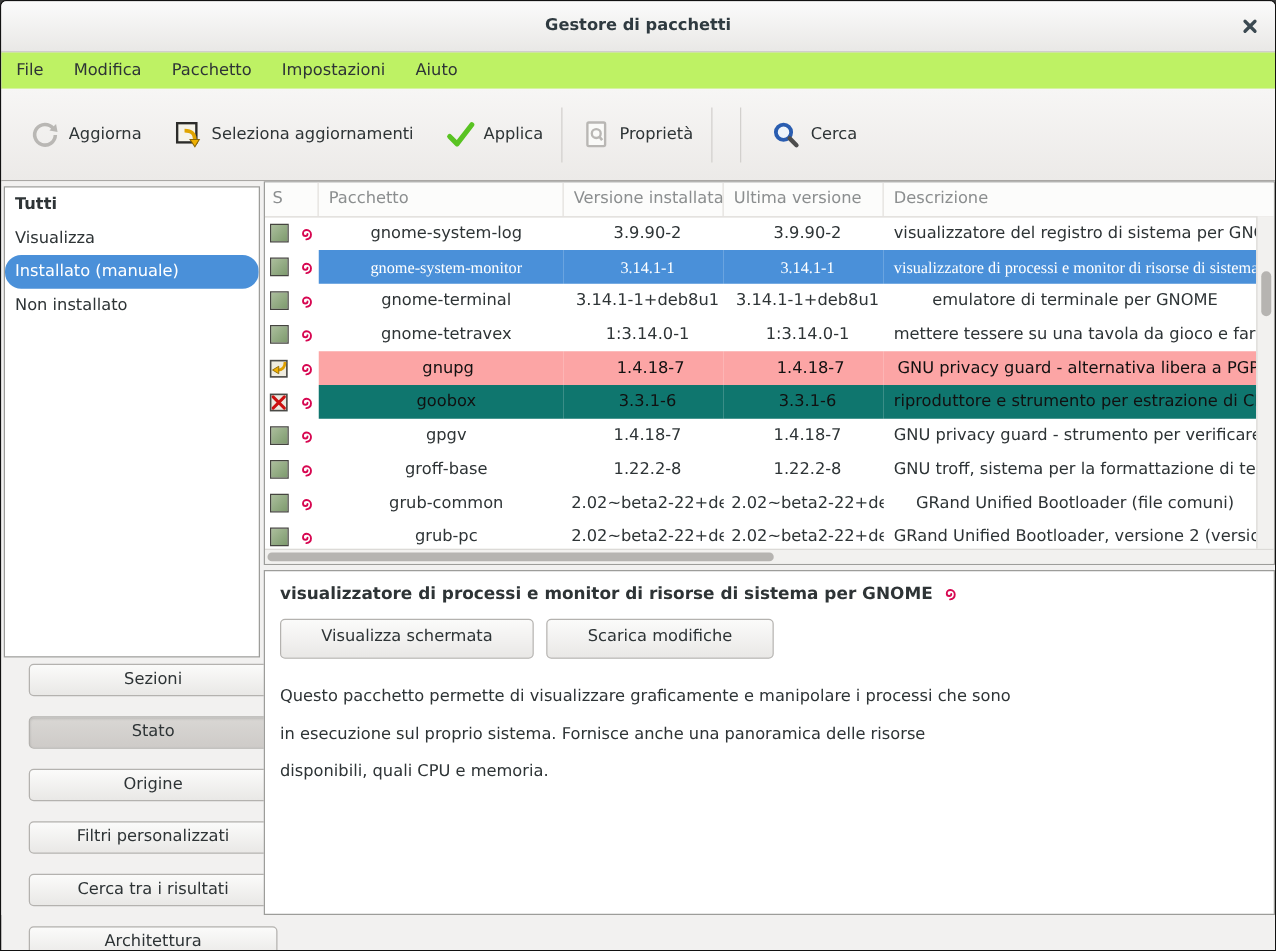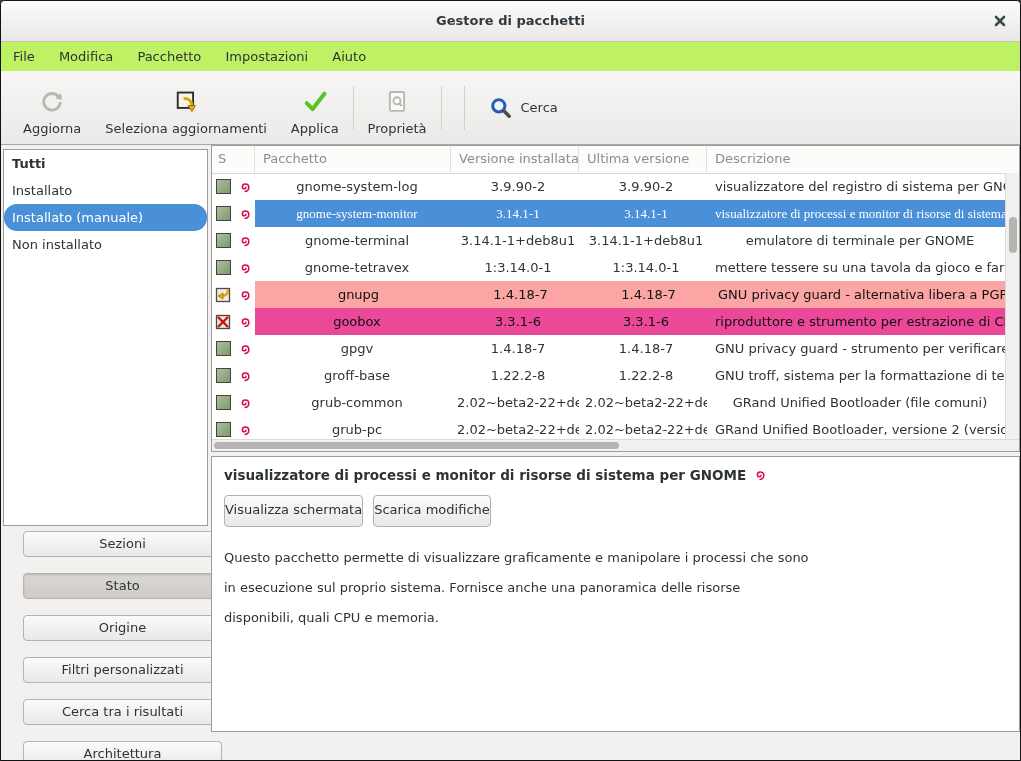--- a/index.html
+++ b/index.html
@@ -15,21 +15,21 @@
     font-weight:bold;font-size:13px;color:#2f3a40;}
   .close-btn{position:absolute;right:12px;top:12px;width:16px;height:16px;cursor:pointer;}
   
   .menubar{position:absolute;left:0;top:41px;right:0;height:29px;background:#bef264;}
   .menu-item{display:inline-block;padding:0 10px;line-height:29px;color:#2e3436;cursor:default;}
   .menu-item:first-child{margin-left:2px;}
   
   .toolbar{position:absolute;left:0;top:70px;right:0;height:73px;
     background:linear-gradient(#f7f6f5,#eceae8);border-bottom:1px solid #a9a7a4;
     display:flex;align-items:center;}
-  .tbtn{display:flex;flex-direction:column;align-items:center;justify-content:flex-end;
+  .tbtn{display:flex;flex-direction:row;align-items:center;justify-content:flex-end;
     height:56px;padding:0 12px;gap:6px;}
   .tbtn .lbl{font-size:13px;white-space:nowrap;}
   .tbtn.disabled .lbl{color:#2e3436;}
   .tsep{width:1px;height:44px;background:#d2d0cd;margin:0 2px;}
   .cerca-btn{display:flex;flex-direction:row;align-items:center;gap:8px;padding:0 14px;height:46px;}
   
   .main{position:absolute;left:0;top:144px;right:0;bottom:28px;background:#f2f1f0;}
   .filter-list{position:absolute;left:2px;top:4px;width:205px;height:377px;background:#ffffff;
     border:1px solid #9d9d9a;box-sizing:border-box;overflow:hidden;}
   .f-item{height:27px;line-height:27px;padding-left:8px;white-space:nowrap;}
@@ -49,35 +49,35 @@
   .tbody{position:absolute;left:0;top:27px;right:14px;bottom:12px;overflow:hidden;}
   .trow{display:flex;height:27px;}
   .cell{box-sizing:border-box;line-height:27px;white-space:nowrap;overflow:hidden;text-align:center;}
   .c-s{width:22px;display:flex;align-items:center;justify-content:center;flex:none;}
   .c-sw{width:21px;display:flex;align-items:center;justify-content:center;flex:none;}
   .c-name{width:196px;padding-left:8px;flex:none;}
   .c-ver{width:128px;padding-left:6px;flex:none;}
   .c-desc{flex:1;padding-left:8px;}
   .hl-selected .hl{background:#4a90d9;color:#ffffff;font-family:Liberation Serif, serif;}
   .hl-install .hl{background:#fca5a5;color:#111111;padding-left:11px;}
-  .hl-remove .hl{background:#ec4899;color:#111111;}
+  .hl-remove .hl{background:#0f766e;color:#111111;}
   .sq-installed{width:13px;height:13px;background:linear-gradient(135deg,#acbf9d,#7d9a6d);
     border:1px solid #44443f;}
   .vscroll{position:absolute;right:0;top:27px;bottom:12px;width:14px;background:#f2f1ef;
     border-left:1px solid #dcdad7;box-sizing:border-box;}
   .vthumb{position:absolute;left:3px;width:8px;top:44px;height:36px;background:#b6b4b1;border-radius:4px;}
   .hscroll{position:absolute;left:0;right:0;bottom:0;height:12px;background:#f2f1ef;
     border-top:1px solid #dcdad7;box-sizing:border-box;}
   .hthumb{position:absolute;top:2px;left:2px;width:405px;height:7px;background:#b6b4b1;border-radius:4px;}
   
   .details{position:absolute;left:210px;top:311px;right:0;bottom:0;background:#ffffff;
     border:1px solid #9d9d9a;box-sizing:border-box;padding:10px 12px;overflow:hidden;}
   .d-title{font-weight:bold;font-size:13.5px;display:flex;align-items:center;gap:6px;}
   .d-buttons{margin-top:12px;display:flex;gap:10px;}
-  .dbtn{height:30px;line-height:28px;padding:0 0;
+  .dbtn{height:30px;line-height:28px;padding:0 32px;
     background:linear-gradient(#fbfbfa,#e9e8e6);border:1px solid #b4b2af;border-radius:4px;}
   .d-body{margin-top:16px;max-width:585px;line-height:30px;color:#2e3436;}
   
   .statusbar{position:absolute;left:0;right:0;bottom:0;height:28px;background:#f1f0ee;
     border-top:1px solid #cac8c5;line-height:27px;padding-left:8px;white-space:nowrap;}
   .swirl{width:16px;height:16px;flex:none;}
   .sicon{width:16px;height:16px;flex:none;}
 </style>
 </head>
 <body>
@@ -157,21 +157,21 @@
         <line x1="13.5" y1="13.5" x2="18.5" y2="18.5" stroke="#4d4d4d" stroke-width="3.2" stroke-linecap="round"></line>
       </svg>
       <span class="lbl">Cerca</span>
     </div>
   </div>
 
   <div class="main">
 
     <div class="filter-list">
       <div class="f-item bold">Tutti</div>
-      <div class="f-item">Installato</div>
+      <div class="f-item">Visualizza</div>
       <div class="f-item selected">Installato (manuale)</div>
       <div class="f-item">Non installato</div>
     </div>
 
     <div class="side-buttons">
       <div class="sbtn">Sezioni</div>
       <div class="sbtn pressed">Stato</div>
       <div class="sbtn">Origine</div>
       <div class="sbtn">Filtri personalizzati</div>
       <div class="sbtn">Cerca tra i risultati</div>

